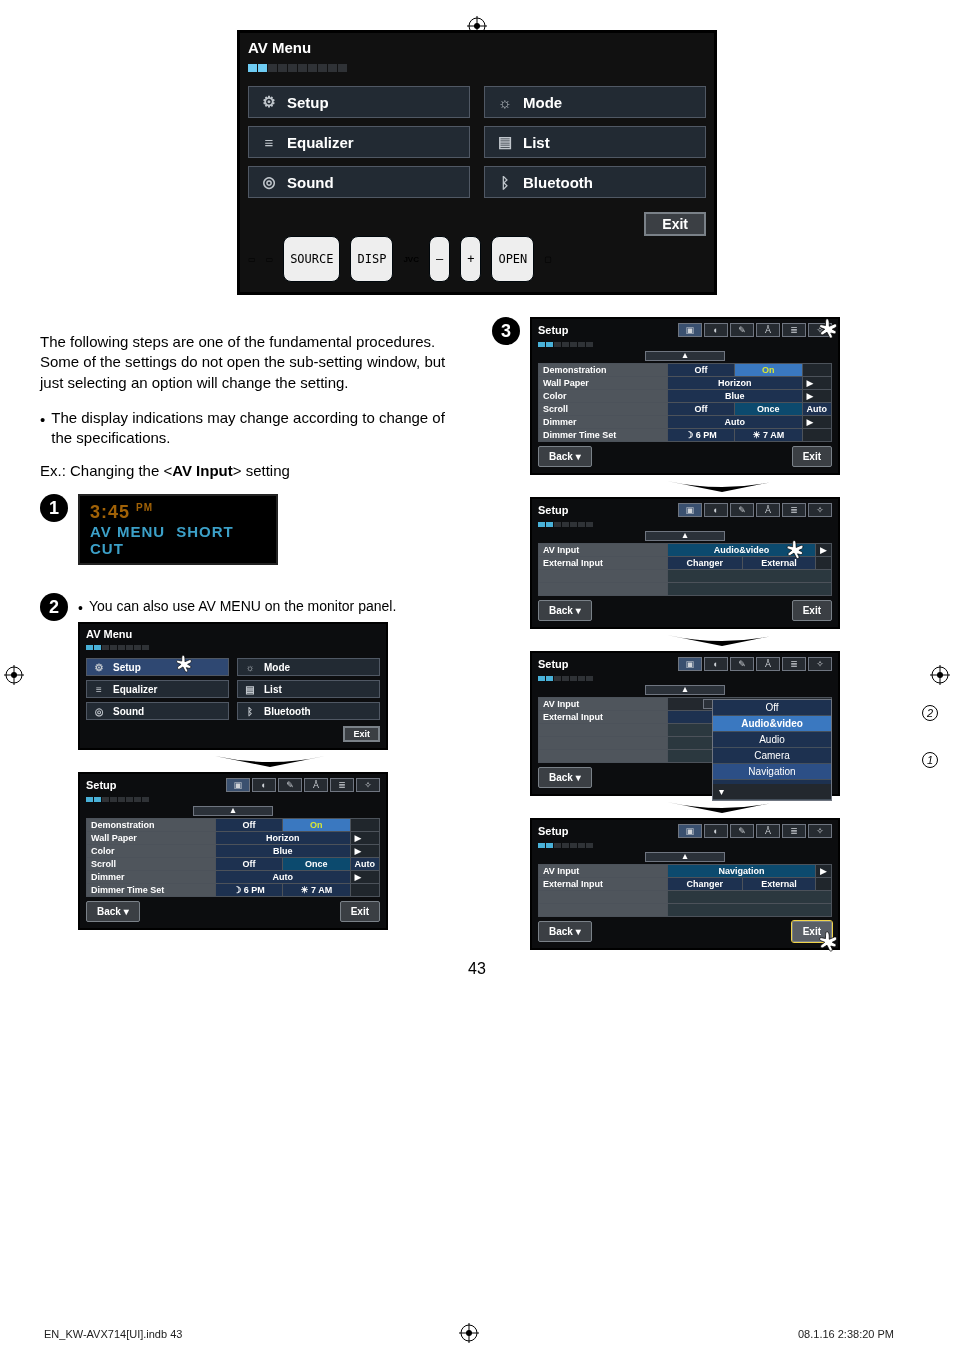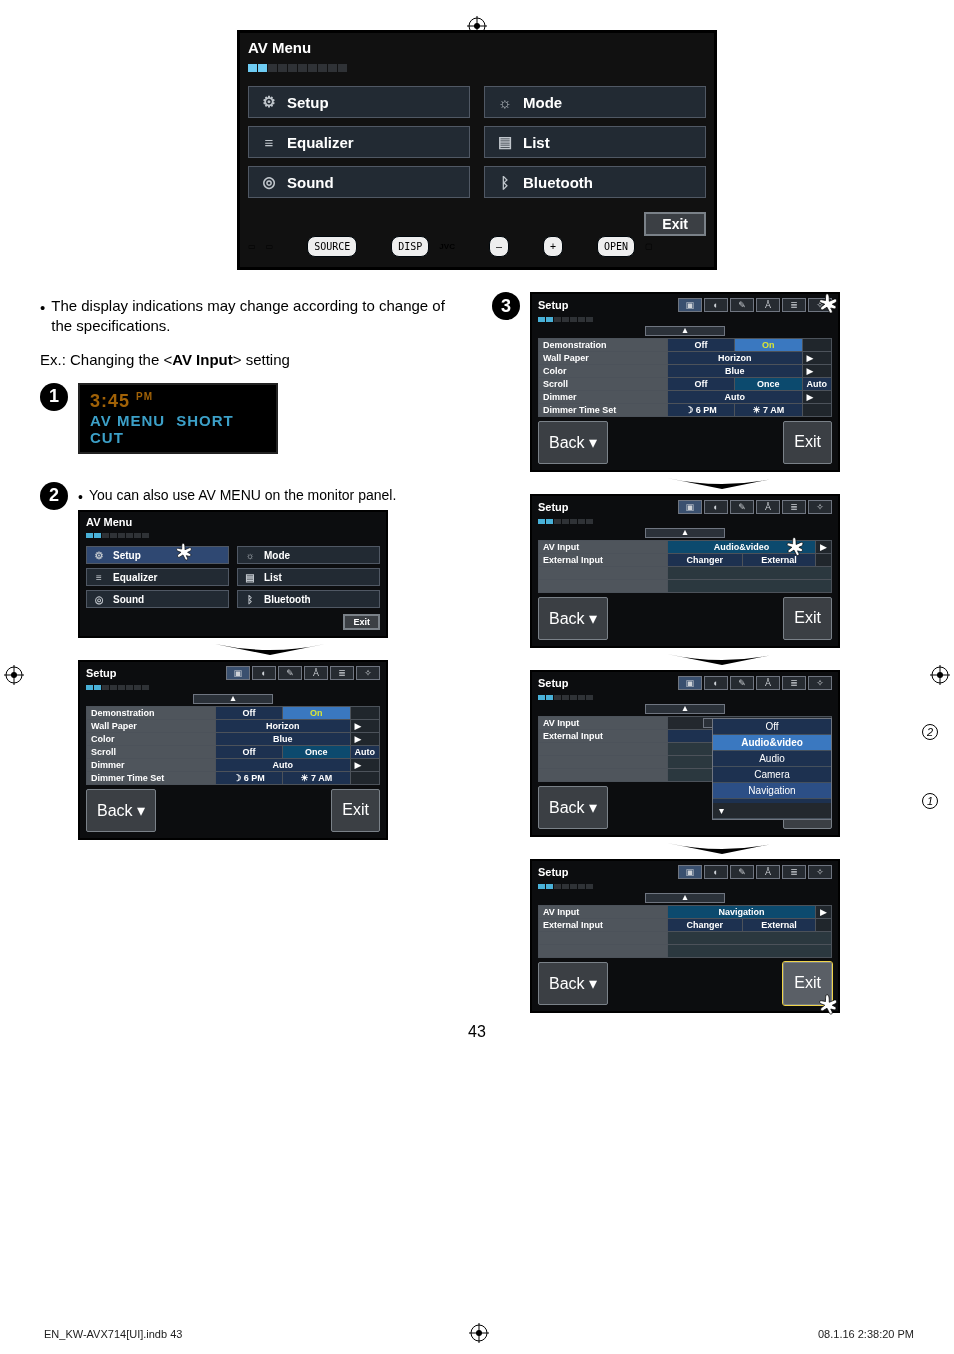--- a/index.html
+++ b/index.html
@@ -40,21 +40,21 @@
   .items.small{gap:4px 8px;margin-top:6px;}
   .m-item{display:flex;align-items:center;gap:8px;border:1px solid var(--menu-border);background:#222a33;color:#fff;font-weight:bold;font-size:15px;padding:5px 10px;}
   .m-item.small{font-size:10px;padding:2px 6px;}
   .m-item .ic{width:20px;height:20px;display:inline-flex;align-items:center;justify-content:center;color:#c0c6cc;}
   .m-item.small .ic{width:12px;height:12px;}
   .m-item.hover{background:#2f4872;}
   .exit-btn{border:2px solid #7a8188;background:#3b3f44;color:#fff;font-weight:bold;padding:2px 16px;font-size:14px;float:right;margin-top:14px;}
   .exit-btn.small{font-size:9px;padding:1px 8px;margin-top:6px;}
 
   .hard-ctrl{display:flex;align-items:center;gap:10px;margin-top:8px;clear:both;color:#000;font-size:8px;}
-  .hbtn{border:1px solid #00070c;border-radius:10px;background:#eee;padding:4px 6px;font-size:10px;font-family:monospace;margin-left:24px;}
+  .hbtn{border:1px solid #00070c;border-radius:10px;background:#eee;padding:15px 6px;font-size:12px;font-family:monospace;}
   .hbtn.pill{border-radius:8px;}
 
   .cols{display:flex;gap:30px;}
   .col{flex:1;min-width:0;}
   .body-text{font-size:15px;line-height:1.35;}
   .bullet{display:flex;gap:6px;font-size:15px;line-height:1.35;margin-top:4px;}
   .bullet .dot{margin-top:2px;}
 
   .ex{font-size:15px;margin-top:14px;}
 
@@ -74,40 +74,40 @@
   .mini .cap{width:80px;height:10px;background:#2b3139;border:1px solid #6f7580;position:relative;}
   .mini .cap::after{content:"▴";position:absolute;left:50%;top:-3px;transform:translateX(-50%);font-size:10px;color:#fff;}
   table.set{width:100%;border-collapse:collapse;font-size:9px;color:#fff;}
   table.set td{border:1px solid #4c525a;padding:1px 4px;background:#2b383f;}
   table.set td.lab{background:#4f555c;font-weight:bold;width:44%;}
   table.set td.val{text-align:center;background:#1d3150;color:#fff;font-weight:bold;}
   table.set td.val.sel{background:#0c4a6e;}
   table.set td.val.hi{background:#3a78c0;color:#d9e636;}
   table.set td.play{background:#20262c;width:12px;}
   .mini .foot{display:flex;justify-content:space-between;margin-top:4px;}
-  .pillbtn{background:#3b3f44;border:1px solid #7a8188;color:#fff;padding:11px 10px;font-size:16px;font-weight:normal;border-radius:2px;}
+  .pillbtn{background:#3b3f44;border:1px solid #7a8188;color:#fff;padding:4px 10px;font-size:10px;font-weight:bold;border-radius:2px;}
   .pillbtn.exit{background:#3b3f44;}
   .pillbtn.exit.glow{background:#5a5f66;outline:1px solid #f0d44a;}
   .pillbtn .down::after{content:"▾";}
   .between-arrow{width:100%;display:flex;justify-content:center;margin:4px 0;}
   .between-arrow svg{width:120px;height:14px;}
 
   .clock-panel{width:200px;background:#000;border:2px solid #222;padding:6px 10px;color:#c8ebff;font-family:"Arial Narrow",Arial,sans-serif;font-weight:bold;}
   .clock-panel .t{color:#a16207;font-size:18px;letter-spacing:1px;}
   .clock-panel .t sup{font-size:10px;vertical-align:super;}
   .clock-panel .mode{font-size:15px;letter-spacing:1px;}
   .clock-panel .mode span.k{color:#3ca0c8;margin-right:6px;}
 
   .tap-pointer{position:absolute;color:#fff;}
 
   .note{font-size:15px;margin-top:6px;}
 
   .settings-band{background:#111;color:#fff;text-align:center;font-size:16px;padding:6px 0;width:300px;margin:18px 0 0 auto;border-radius:4px;letter-spacing:1px;}
 
-  .footer{position:absolute;bottom:14px;left:44px;right:40px;display:flex;justify-content:space-between;font-size:11px;color:#222;align-items:center;}
+  .footer{position:absolute;bottom:14px;left:44px;right:60px;display:flex;justify-content:space-between;font-size:11px;color:#222;align-items:center;}
   .footer .center{position:absolute;left:50%;transform:translateX(-50%);}
   .page-num{text-align:center;font-size:16px;margin-top:10px;}
 
   .flex-row{display:flex;align-items:flex-start;gap:10px;}
   .stack{display:flex;flex-direction:column;}
 
   .circle-num{display:inline-flex;width:16px;height:16px;border:1px solid #000;border-radius:50%;align-items:center;justify-content:center;font-size:11px;font-style:italic;}
 
   .drop{position:relative;}
   .drop ul{list-style:none;margin:0;padding:0;position:absolute;top:100%;right:6px;background:#1d3150;border:1px solid #6f7580;width:120px;z-index:5;}
@@ -187,20 +187,21 @@
         <span class="hbtn pill">+</span>
         <span class="hbtn pill">OPEN</span>
         <span>▢</span>
       </div>
     </div>
   </div>
 
   <div class="cols">
 
     <div class="col">
+      <p class="body-text">The following steps are one of the fundamental procedures. Some of the settings do not open the sub-setting window, but just selecting an option will change the setting.</p>
       <div class="bullet">
         <span class="dot">•</span>
           <span>The display indications may change according to change of the specifications.</span>
       </div>
       <p class="ex">
         <span>Ex.: Changing the &lt;</span><b>AV Input</b><span>&gt; setting</span>
       </p>
 
       <div class="flex-row" style="margin-top:10px;">
         <span class="step-badge">1</span>

